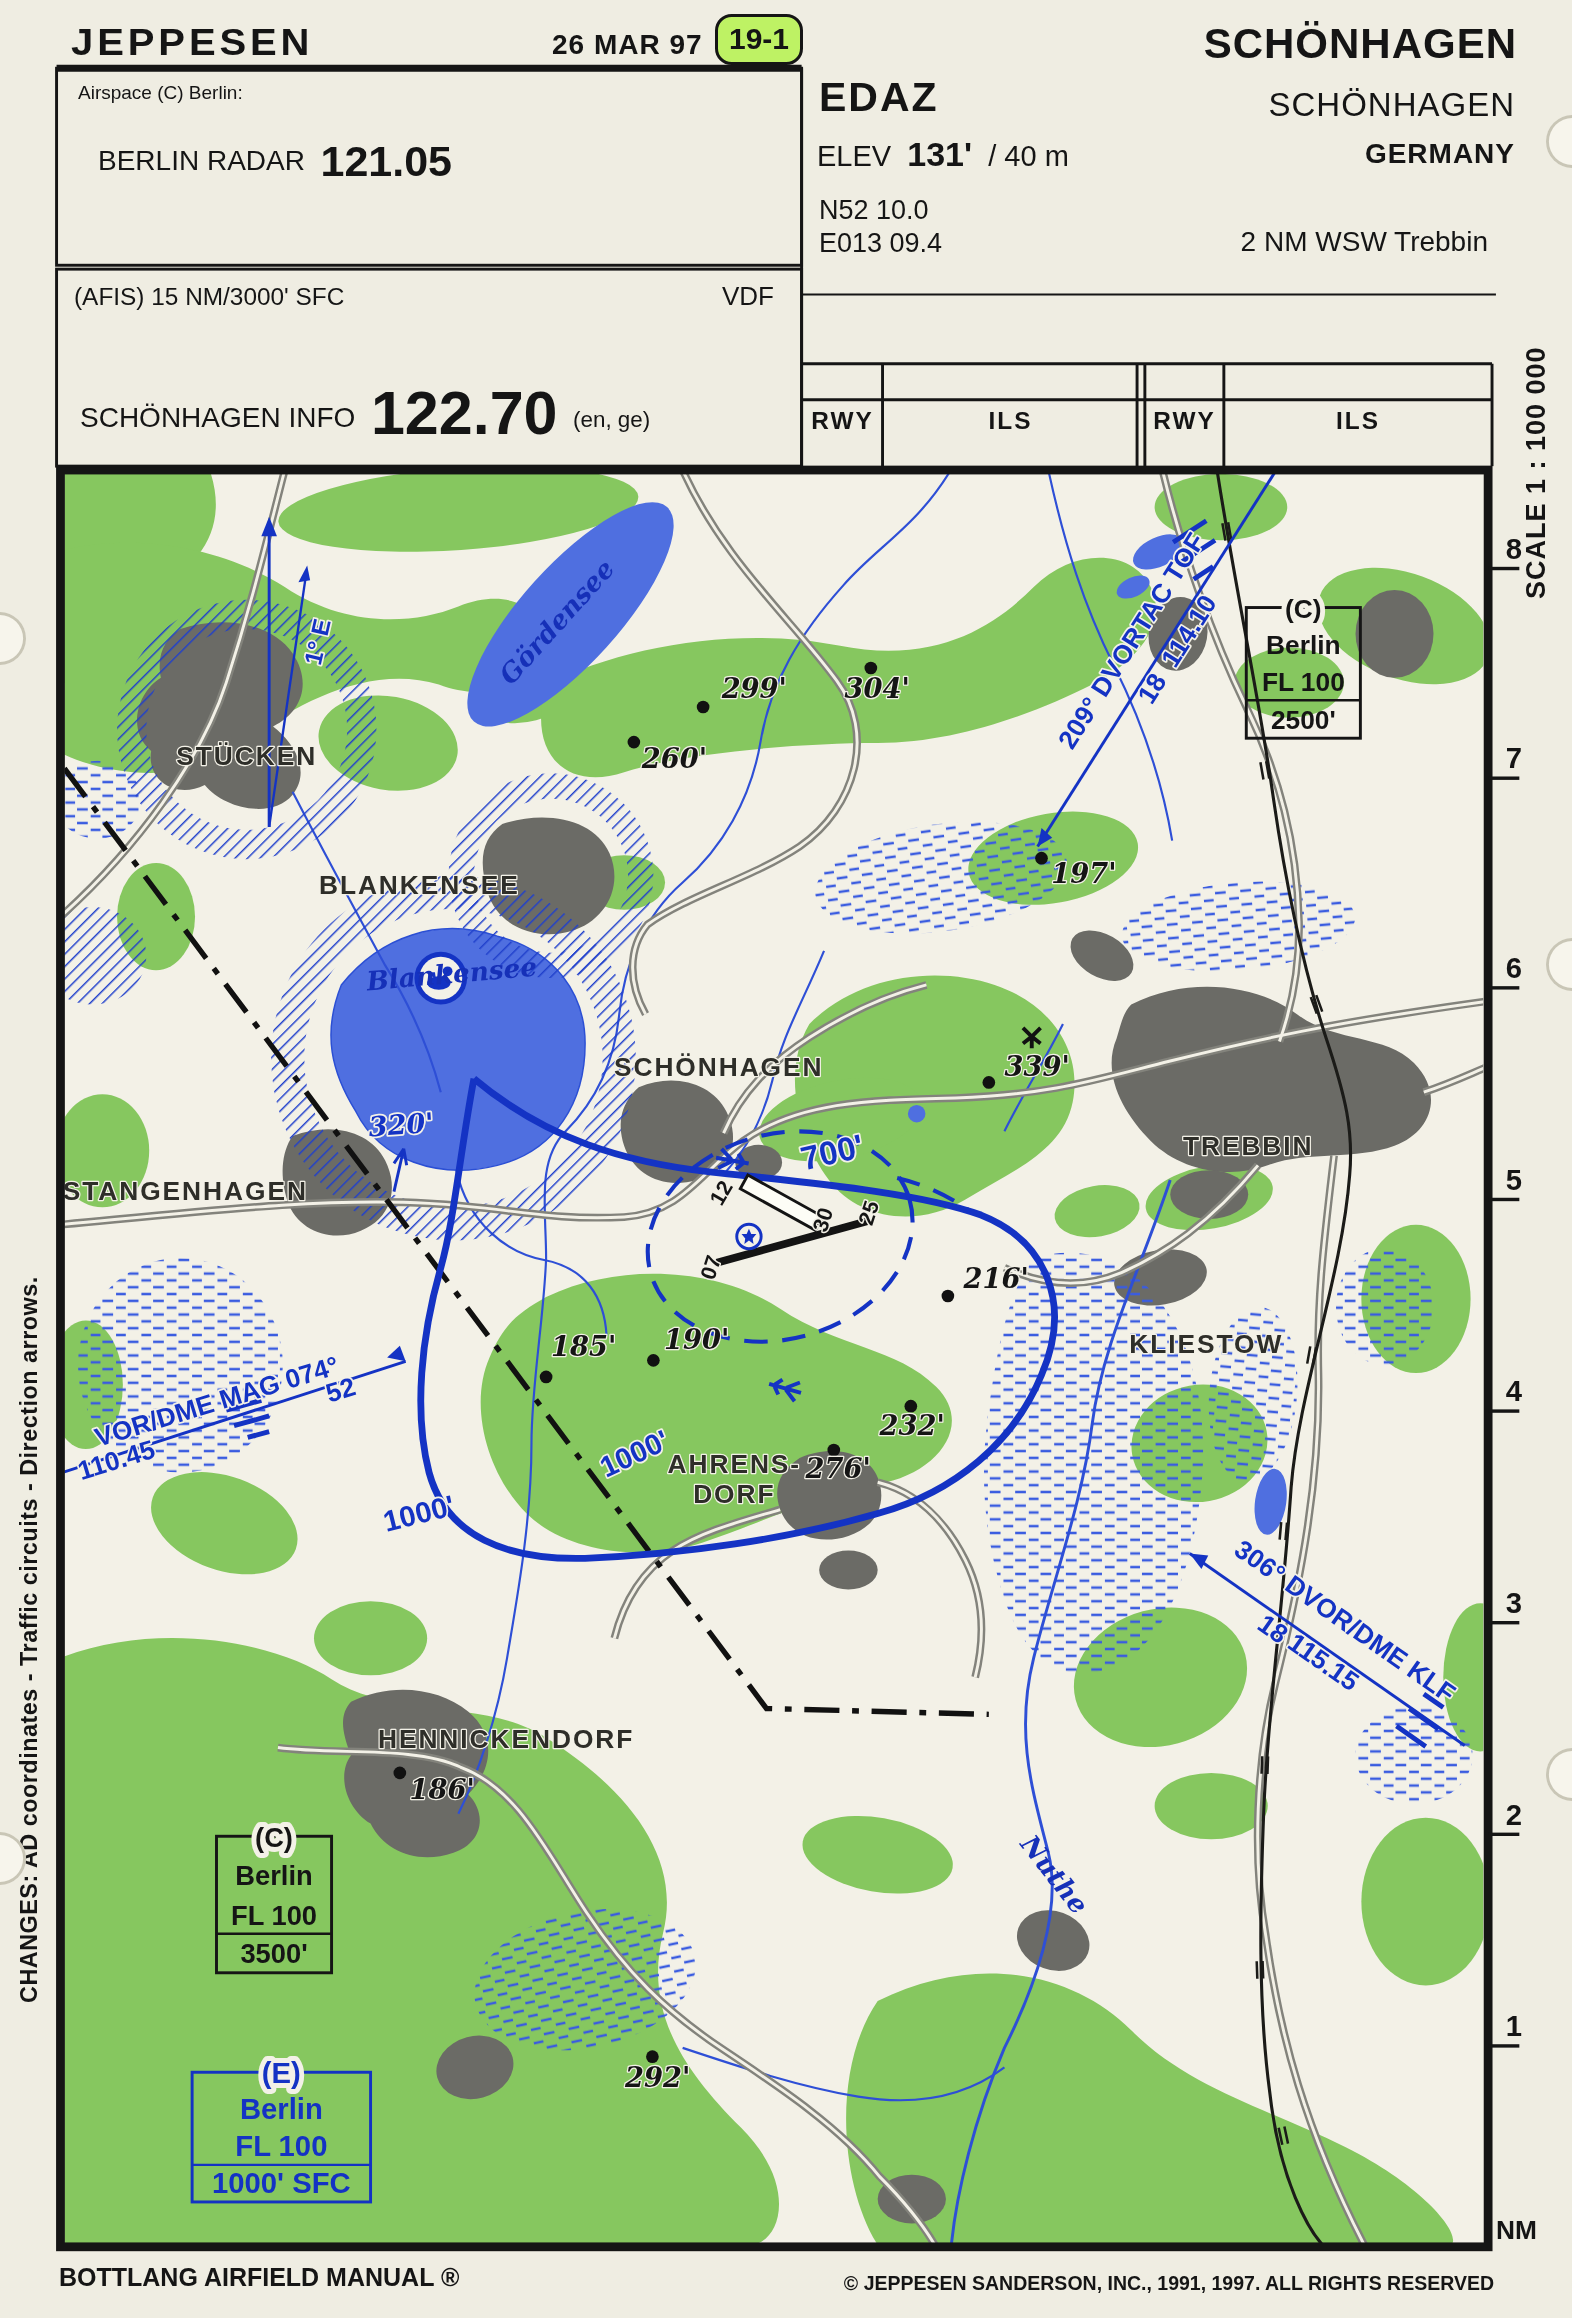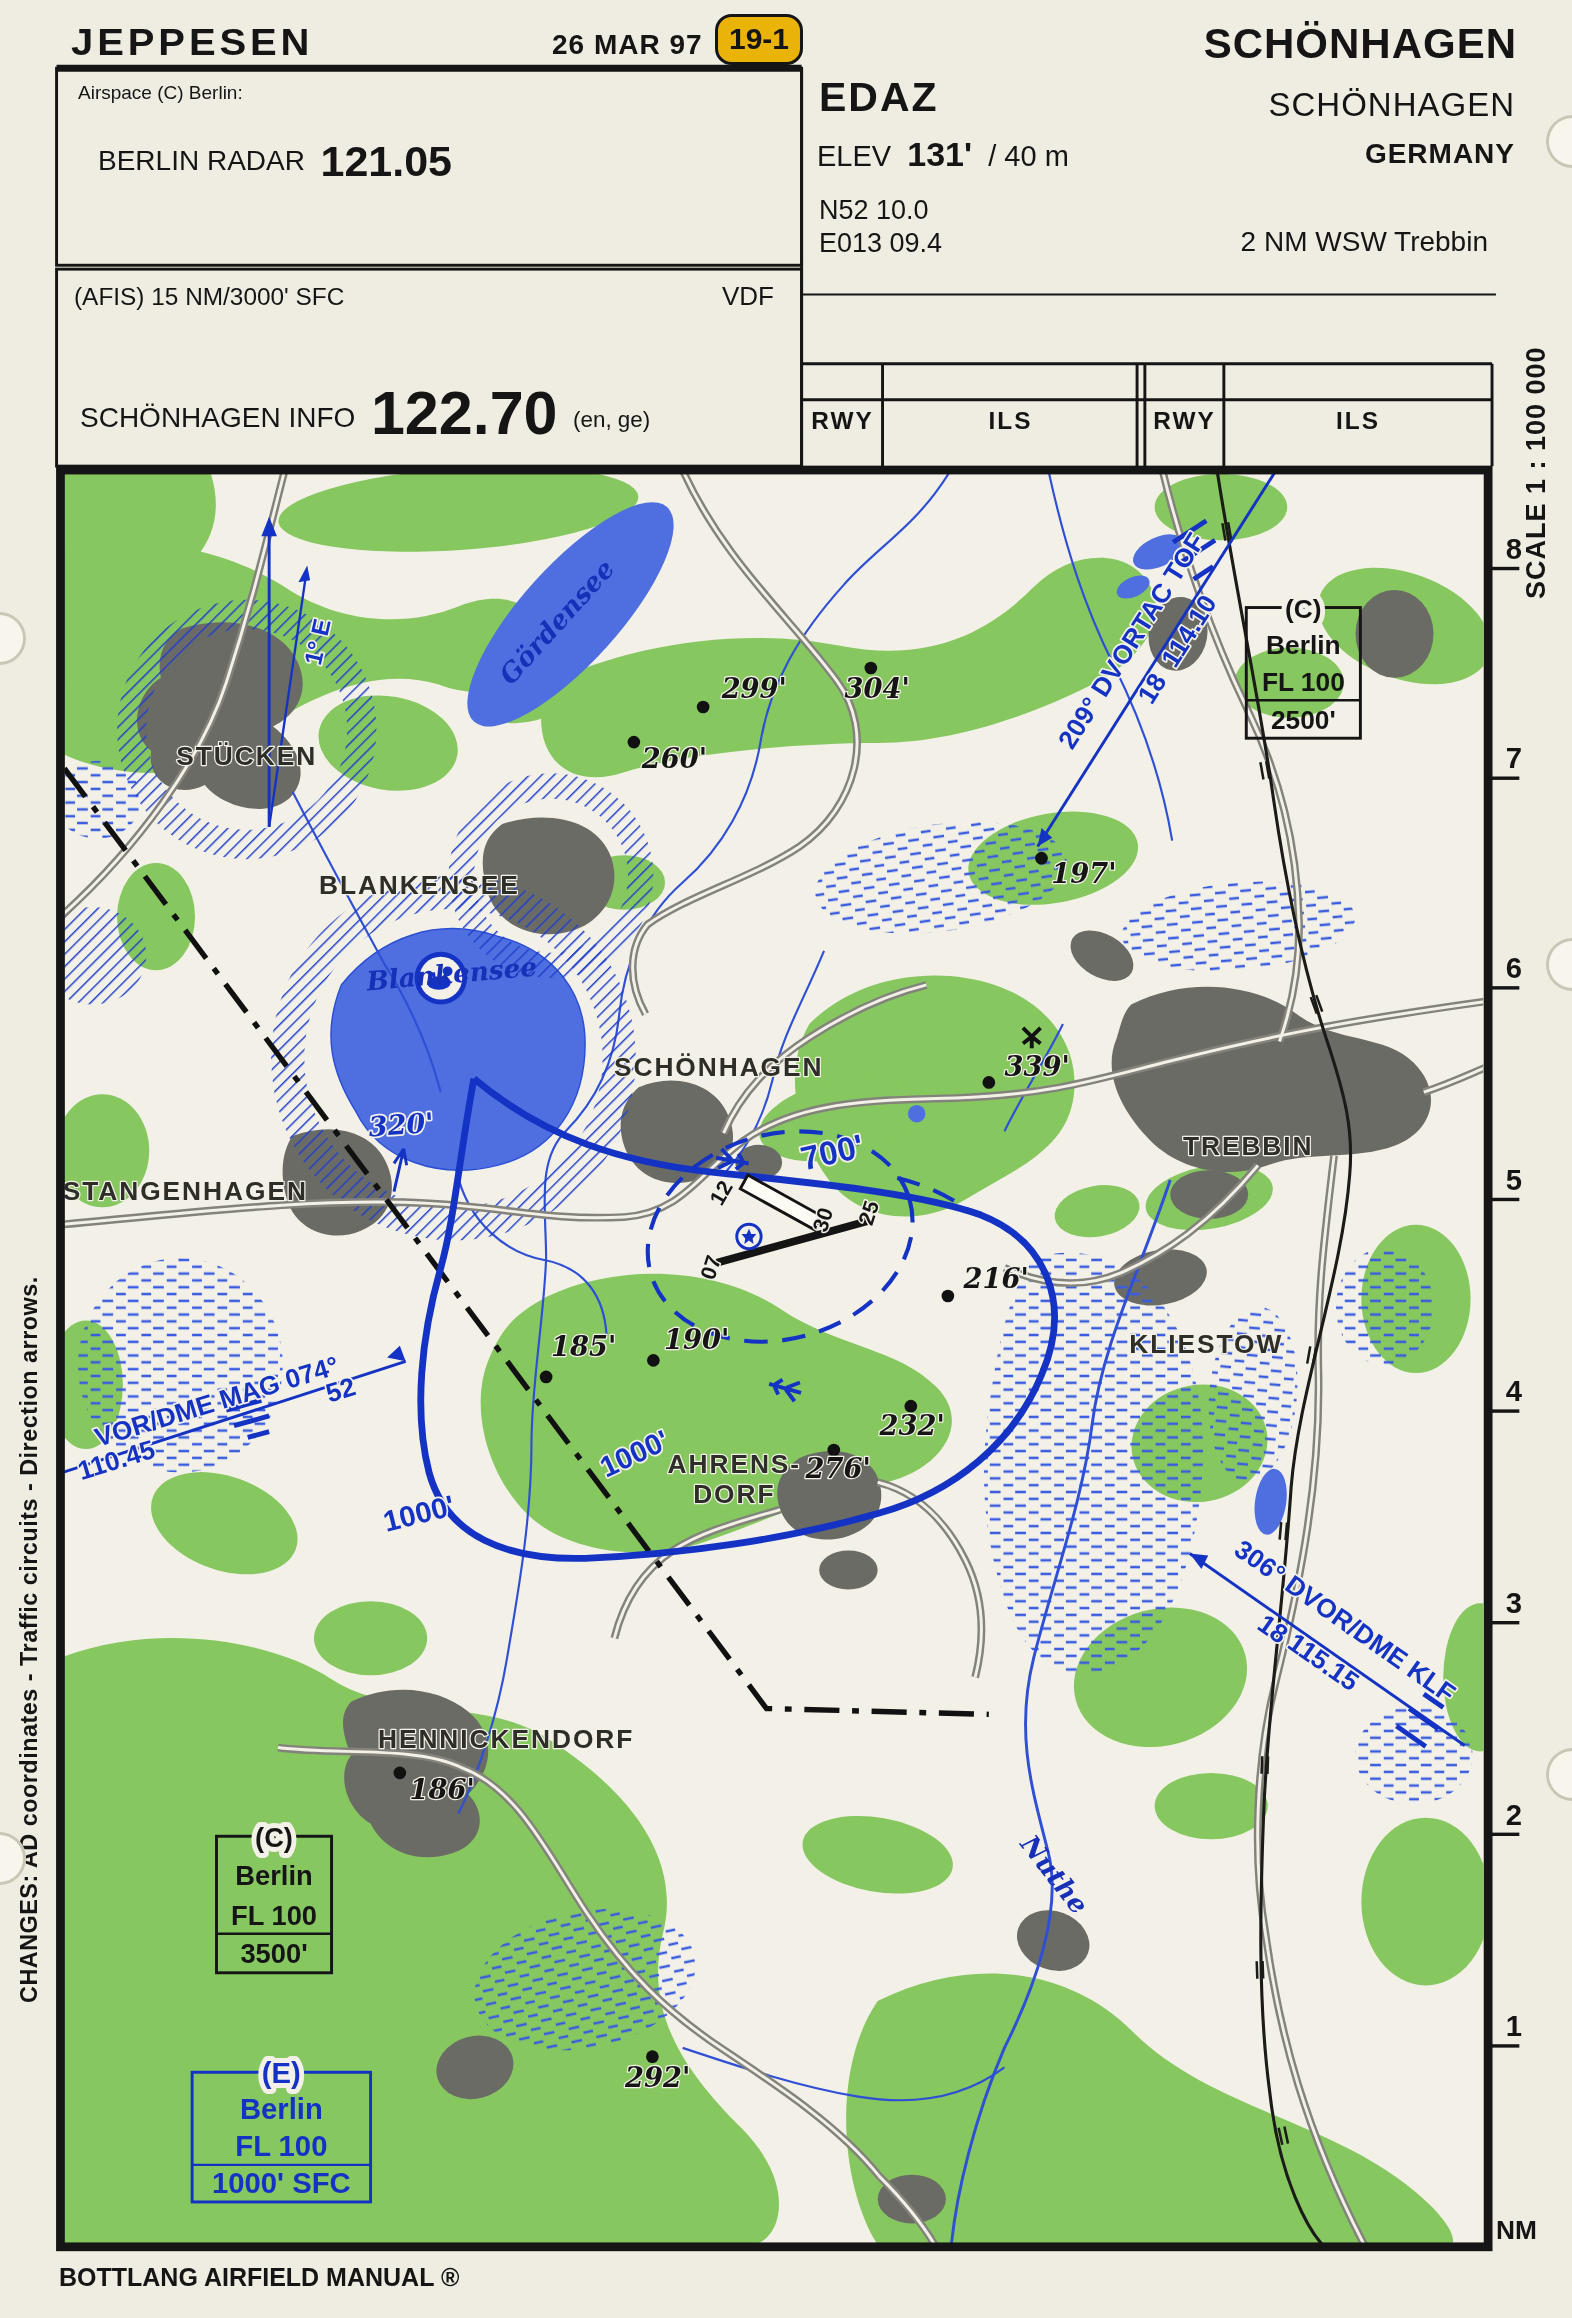--- a/index.html
+++ b/index.html
@@ -3,21 +3,21 @@
 <meta charset="utf-8">
 <style>
   html,body{margin:0;padding:0;background:#d8d5c8;}
   #page{position:relative;width:1572px;height:2318px;background:#efede2;overflow:hidden;
         font-family:"Liberation Sans",sans-serif;color:#151515;}
   #mapsvg{position:absolute;left:0;top:0;z-index:1;}
   .txt{position:absolute;z-index:3;white-space:nowrap;}
   .logo{left:71px;top:19.5px;font-size:40px;font-weight:bold;letter-spacing:3.9px;transform:scaleY(.92);}
   .date{left:552px;top:29px;font-size:28px;font-weight:bold;letter-spacing:1px;}
   .capsule{left:715px;top:13.7px;width:82px;height:45px;border:3.9px solid #151515;border-radius:16.6px;
-           font-size:30px;font-weight:bold;text-align:center;line-height:43px;background:#eab308;}
+           font-size:30px;font-weight:bold;text-align:center;line-height:43px;background:#bef264;}
   .title1{right:55px;top:19.5px;font-size:42px;font-weight:bold;letter-spacing:1px;}
   .title2{right:57px;top:86px;font-size:33px;letter-spacing:1px;}
   .title3{right:57px;top:138px;font-size:28px;font-weight:bold;letter-spacing:1px;}
   .airspace-label{left:78px;top:82px;font-size:19px;}
   .radar-row{left:98px;top:137px;font-size:28px;}
   .radar-row b{font-size:43px;font-weight:bold;vertical-align:-5.9px;letter-spacing:0;}
   .afis-range{left:74px;top:283px;font-size:24.4px;}
   .vdf{left:722px;top:281px;font-size:26px;}
   .info-row{left:80px;top:378px;font-size:28px;}
   .info-row b{font-size:61px;font-weight:bold;vertical-align:-6.8px;}
@@ -437,20 +437,21 @@
 <div class="txt relpos">2 NM WSW Trebbin</div>
 
 <div class="txt th" style="left:802px;width:81px;">RWY</div>
 <div class="txt th" style="left:883px;width:255px;">ILS</div>
 <div class="txt th" style="left:1145px;width:79px;">RWY</div>
 <div class="txt th" style="left:1224px;width:268px;">ILS</div>
 
 <div class="txt v-changes">CHANGES: AD coordinates - Traffic circuits - Direction arrows.</div>
 <div class="txt v-scale">SCALE 1 : 100 000</div>
 <div class="txt footer-l">BOTTLANG AIRFIELD MANUAL ®</div>
+<div class="txt footer-r">© JEPPESEN SANDERSON, INC., 1991, 1997. ALL RIGHTS RESERVED</div>
 
 <div class="hole" style="left:-27px;top:612px;"></div>
 <div class="hole" style="left:-27px;top:1832px;"></div>
 <div class="hole" style="right:-27px;top:115px;"></div>
 <div class="hole" style="right:-27px;top:938px;"></div>
 <div class="hole" style="right:-27px;top:1748px;"></div>
 
 </div>
 
 

